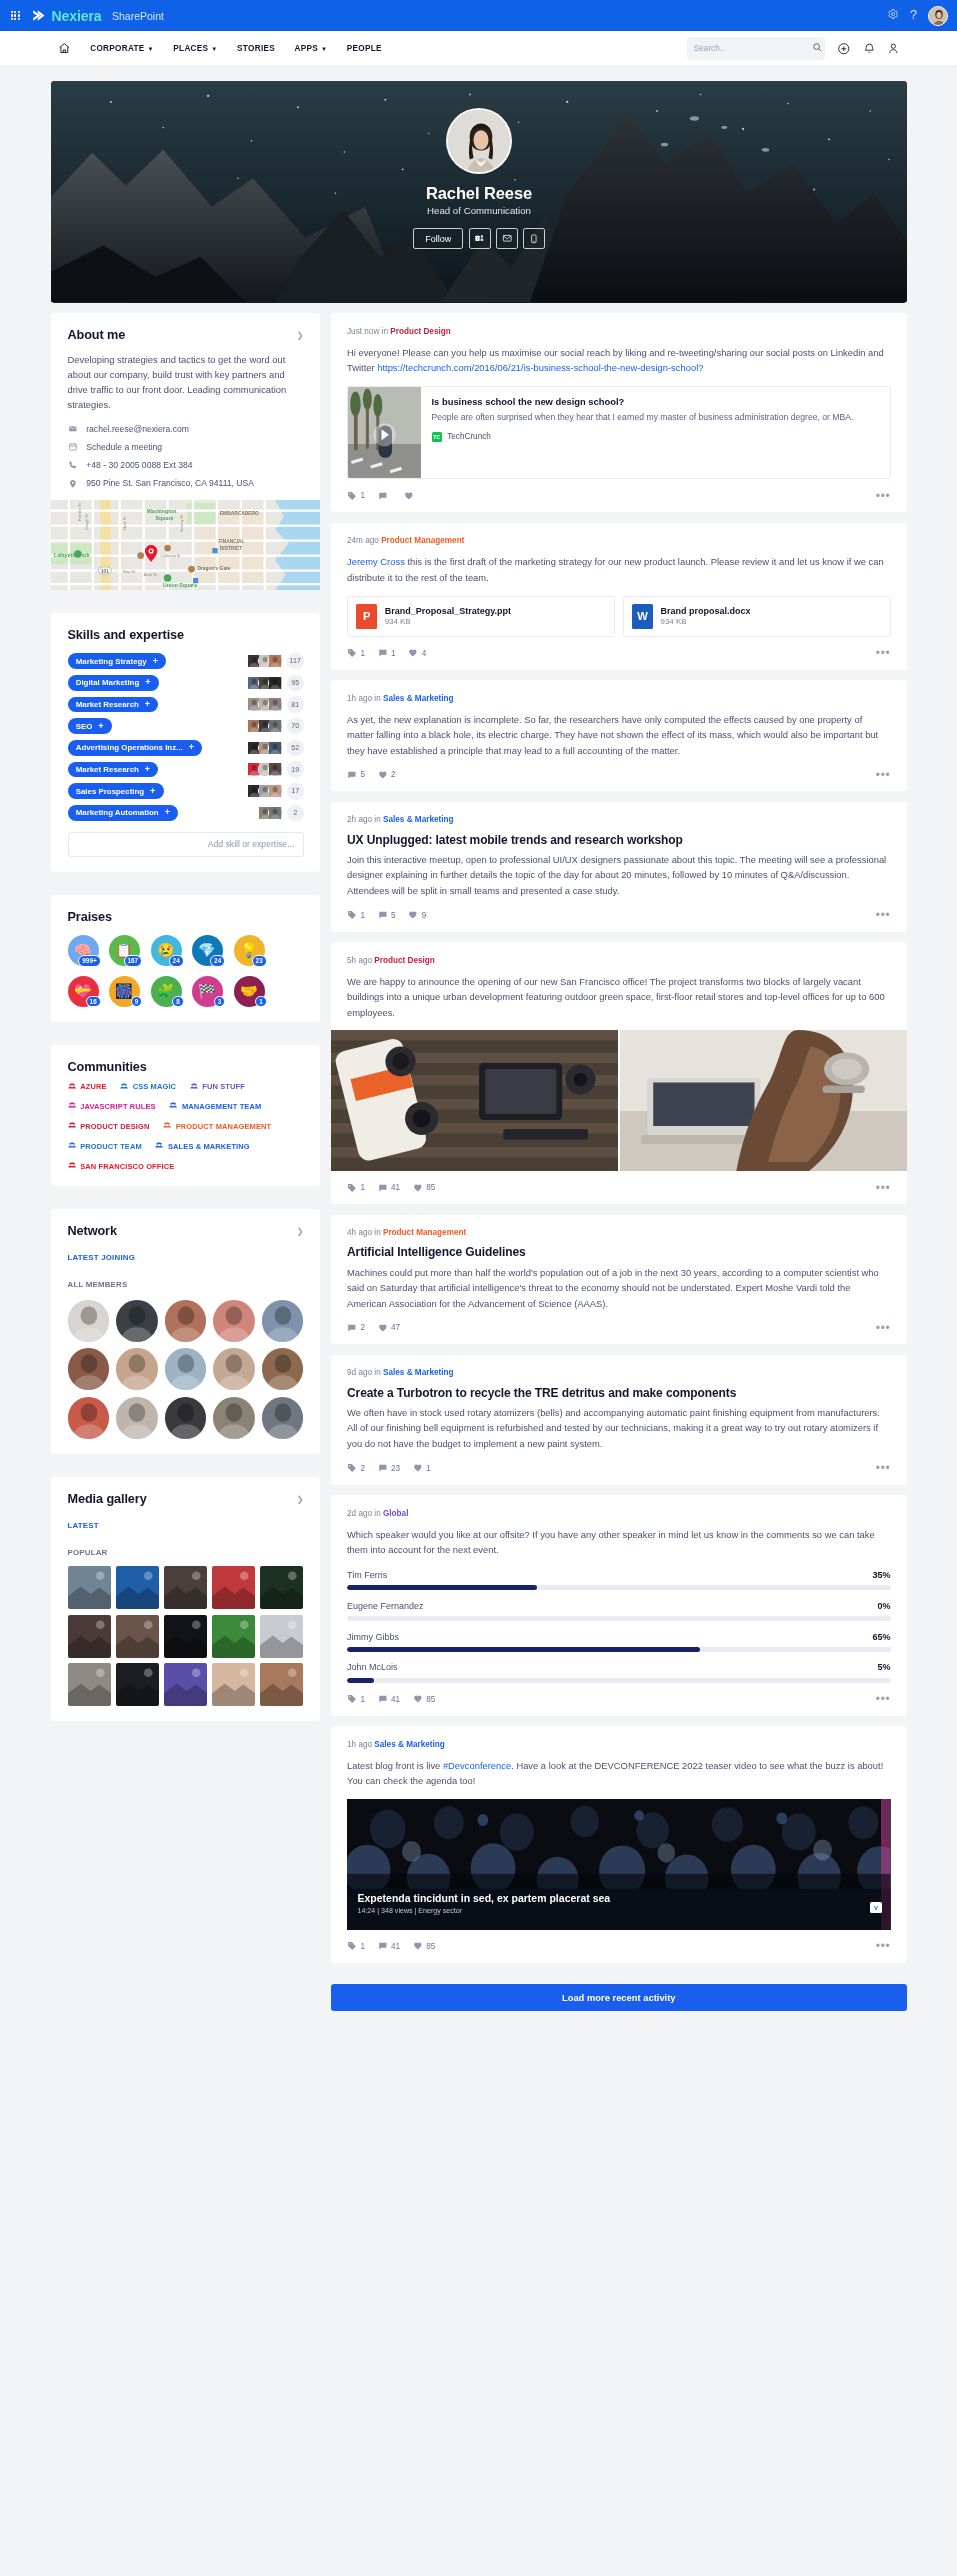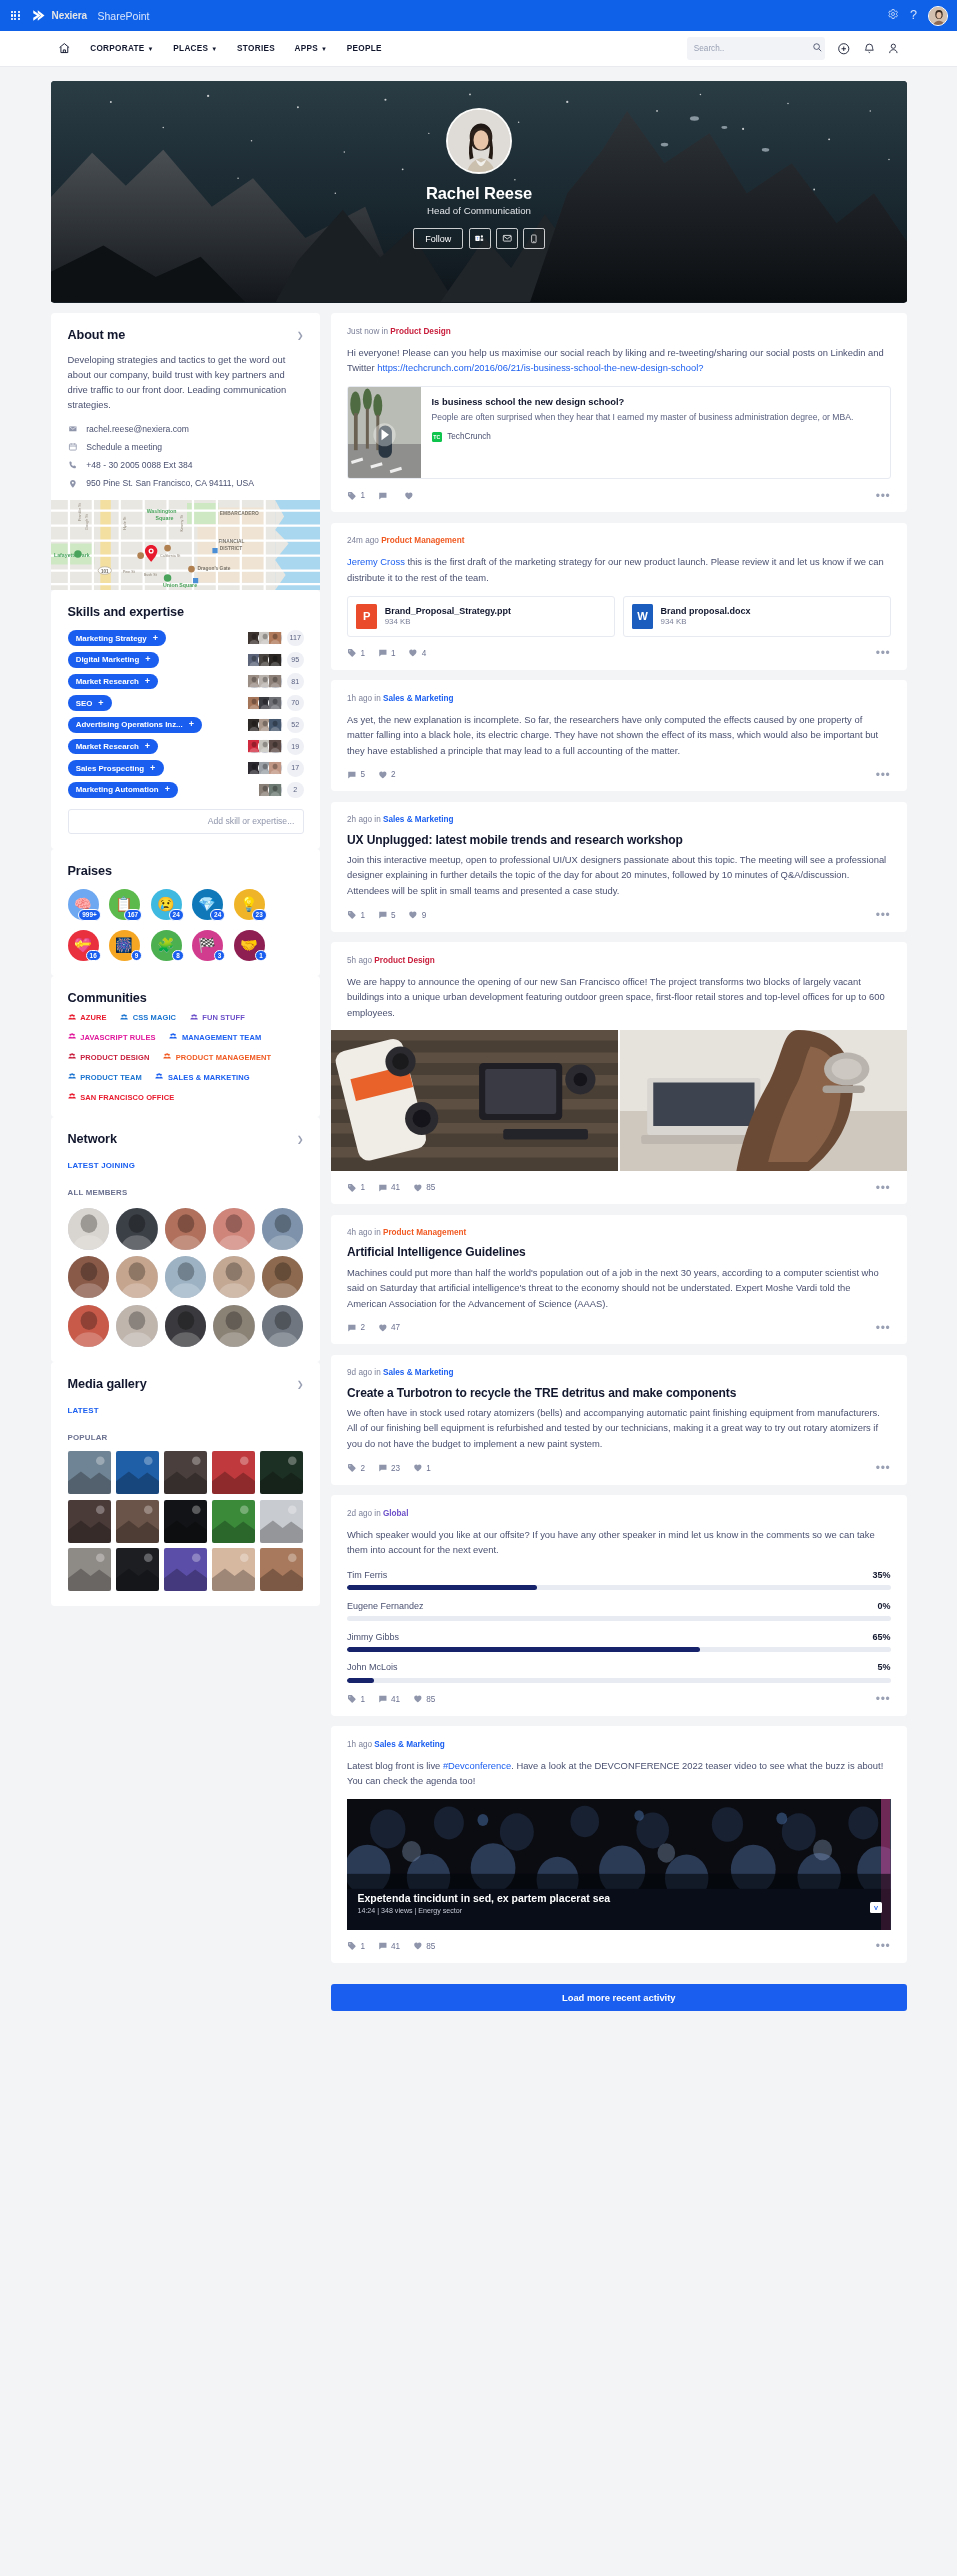--- a/index.html
+++ b/index.html
@@ -15,21 +15,21 @@
   .suitebar {
     height: 31px; background: #0f62e8; display: flex; align-items: center;
     padding: 0 10.5px; gap: 10.5px;
   }
   .waffle { display: grid; grid-template-columns: repeat(3,2.2px); grid-template-rows: repeat(3,2.2px);
             gap: 1.5px; cursor: pointer; }
   .waffle i { width: 2.2px; height: 2.2px; background: #fff; border-radius: 0.7px; display: block; }
   .brandwrap { display: flex; align-items: center; gap: 6px; }
   .brandmark { width: 15px; height: 15px; position: relative; }
   .brandmark svg { display: block; }
-  .brandname { color: #e5e5e5; font-size: 10px; font-weight: 700; letter-spacing: -0.1px; }
+  .brandname { color: #5eead4; font-size: 14px; font-weight: 700; letter-spacing: -0.1px; }
   .suiteapp { color: #d8e4fd; font-size: 10.5px; font-weight: 400; }
   .suitespacer { flex: 1; }
   .suiteicon { color: #e5ecfb; font-size: 12.7px; opacity: .92; cursor: pointer; line-height: 1; }
   .suiteavatar { width: 20px; height: 20px; border-radius: 50%; overflow: hidden; border: 1.1px solid #fff;
                  background: #c8b6a6; }
 
   
   .navbar {
     height: 36px; background: #fff; display: flex; align-items: center;
     padding: 0 58px; border-bottom: 0.7px solid #e8eaf0;
@@ -80,21 +80,21 @@
     font-family: "Liberation Sans", sans-serif; cursor: pointer; display: flex;
     align-items: center; justify-content: center;
   }
   .heroiconbtn {
     border: 0.7px solid rgba(255,255,255,.78); border-radius: 2.2px; width: 22px; height: 21px;
     display: flex; align-items: center; justify-content: center; cursor: pointer; background: transparent;
   }
 
   
   .cols { display: flex; gap: 10.5px; margin-top: 10.5px; align-items: flex-start; }
-  .col-left { width: 269px; flex: none; display: flex; flex-direction: column; gap: 0; }
+  .col-left { width: 269px; flex: none; display: flex; flex-direction: column; gap: 23px; }
   .col-main { flex: 1; display: flex; flex-direction: column; gap: 10.5px; }
 
   .card { background: #fff; border-radius: 3.7px; }
   .card-pad { padding: 15px 16.5px; }
 
   .card-head { display: flex; align-items: center; justify-content: space-between; }
   .card-title { font-size: 12.7px; font-weight: 700; color: #12172e; letter-spacing: -0.1px; }
   .chev { color: #9aa0b4; font-size: 8.2px; cursor: pointer; }
 
   .about-text { font-size: 9.4px; line-height: 1.62; margin-top: 9.7px; color: #4a5070; }

